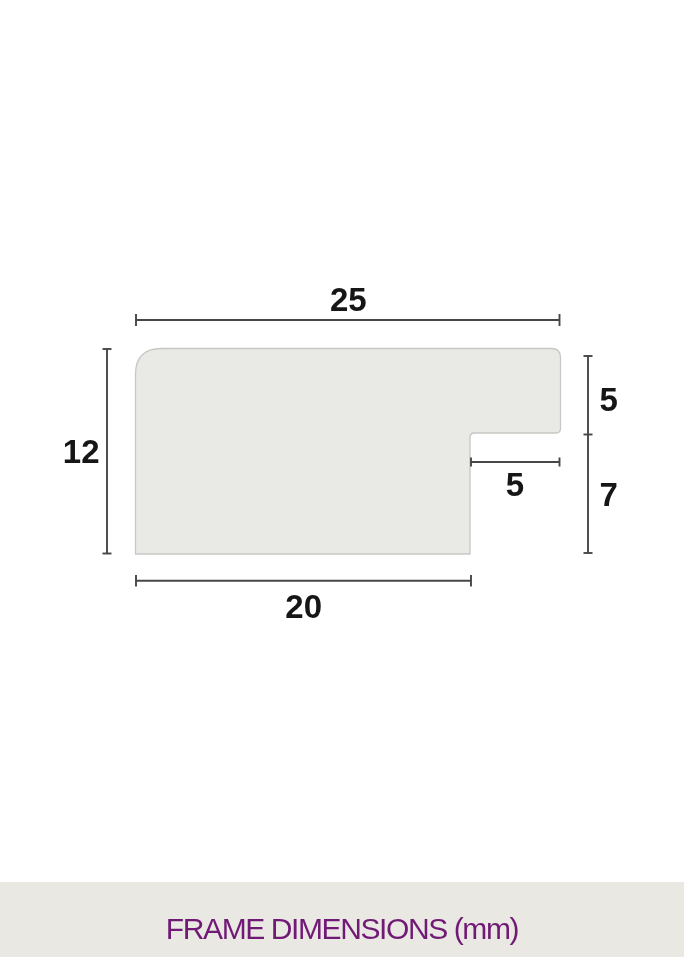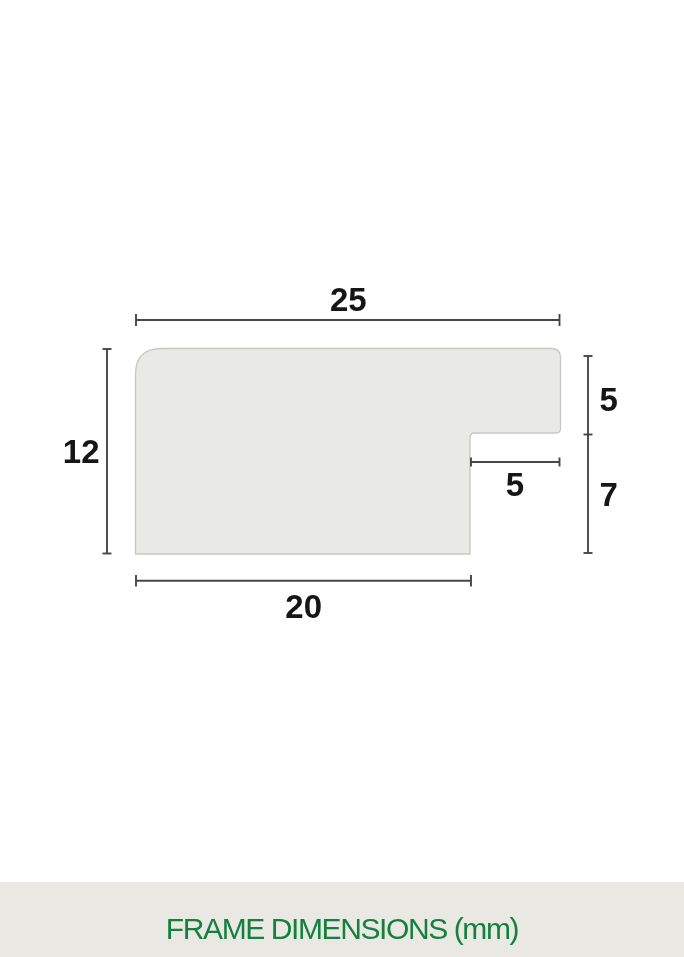--- a/index.html
+++ b/index.html
@@ -1,21 +1,21 @@
 <!DOCTYPE html>
 <html><head>
 <meta charset="utf-8">
 <style>
   html,body{margin:0;padding:0;}
   body{width:684px;height:957px;background:#ffffff;font-family:"Liberation Sans",sans-serif;overflow:hidden;position:relative;}
   svg{position:absolute;top:0;left:0;}
   .num{font-family:"Liberation Sans",sans-serif;font-weight:bold;font-size:33px;fill:#161616;}
   
   #bar{position:absolute;left:0;top:882px;width:684px;height:75px;background:#e9e8e3;}
-  #bar span{position:absolute;left:0;width:100%;text-align:center;top:30px;font-size:30px;color:#15803d;letter-spacing:-1.4px;}
+  #bar span{position:absolute;left:0;width:100%;text-align:center;top:30px;font-size:30px;color:#701a75;letter-spacing:-1.4px;}
 </style>
 </head>
 <body>
 
 <svg width="684" height="880" viewBox="0 0 684 880">
 
   <path d="M 161.5 348.5
            L 551.5 348.5
            Q 560.5 348.5 560.5 357.5
            L 560.5 428.5

